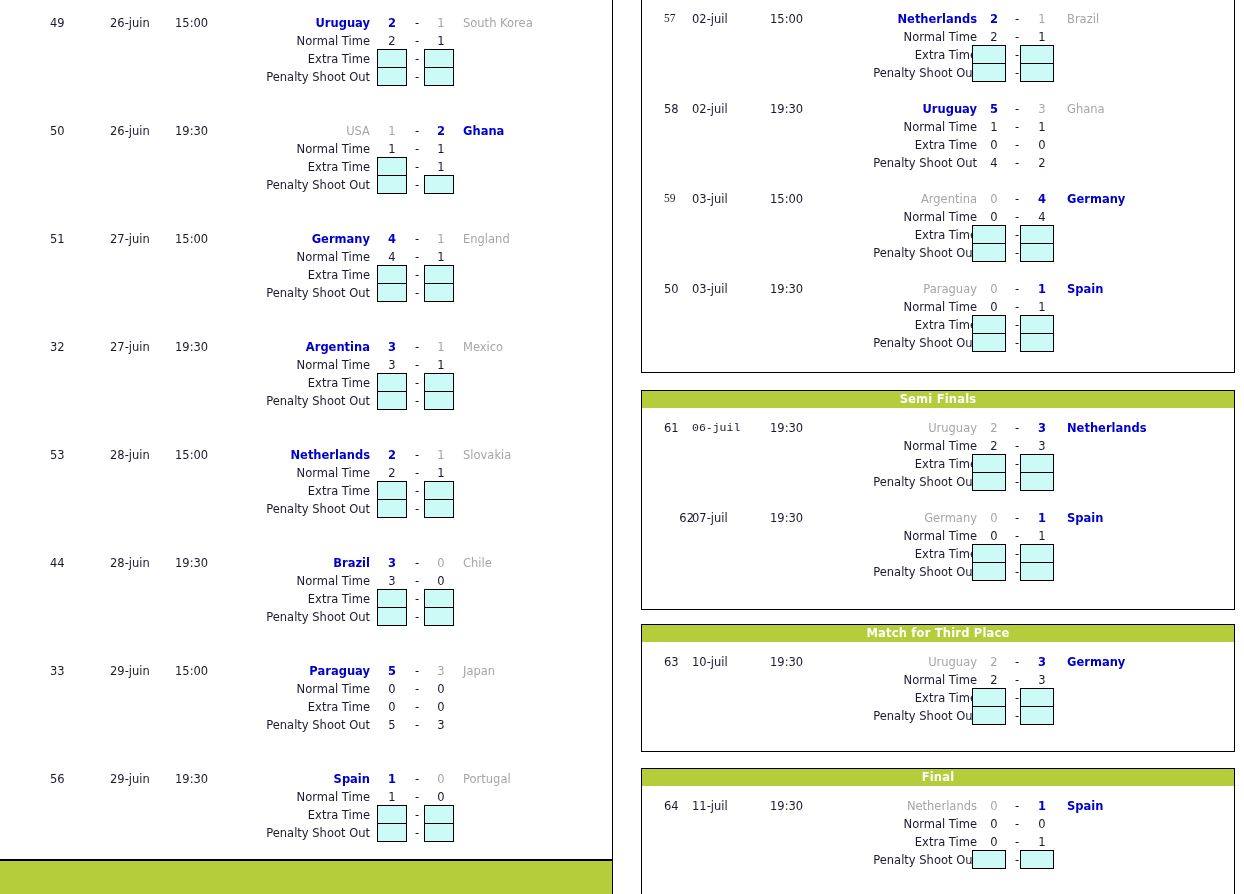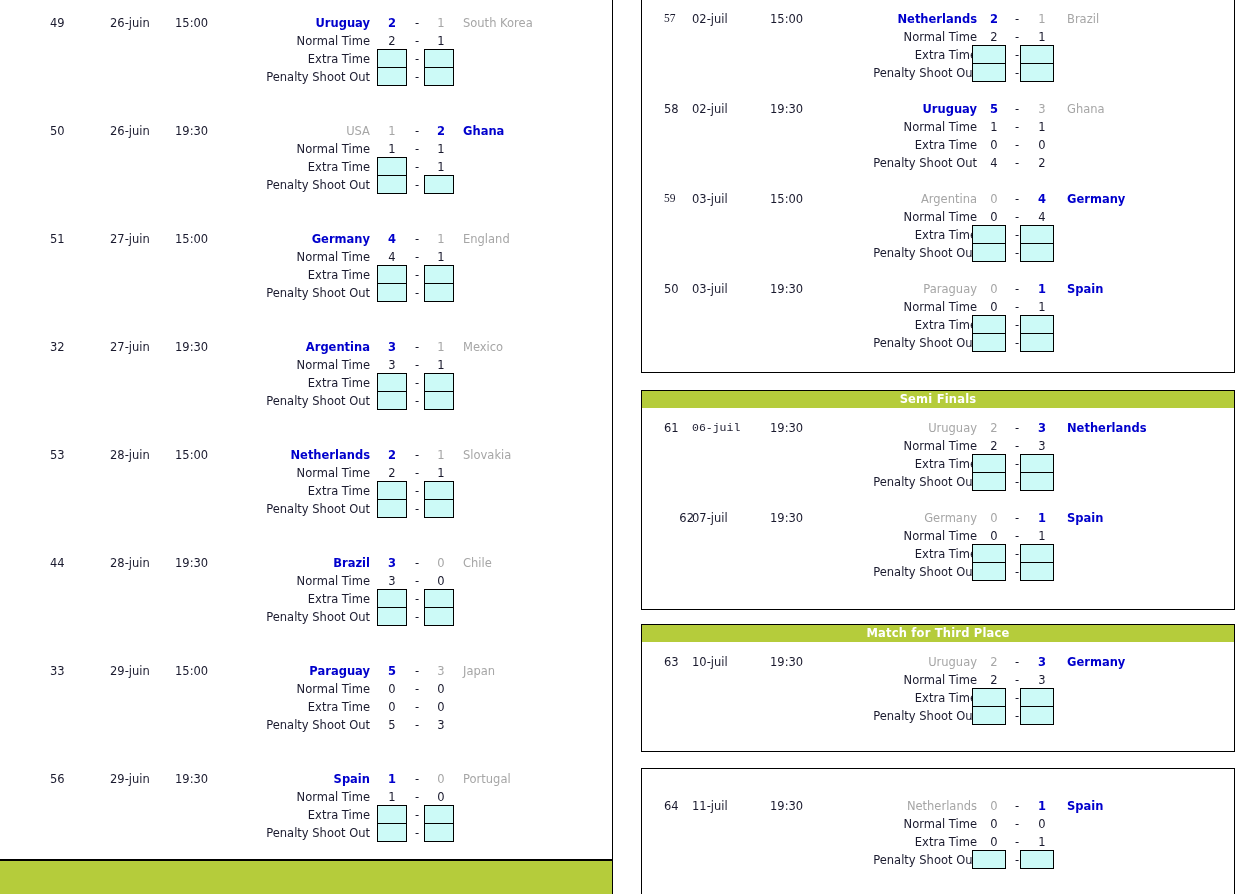--- a/index.html
+++ b/index.html
@@ -404,20 +404,21 @@
             <div class="dash" style="left:370px;top:66px;">-</div>
             <div class="ibox w" style="left:378px;top:63px;"></div>
             <div class="rowlabel" style="left:140px;top:84px;width:195px;">Penalty Shoot Out</div>
             <div class="ibox w" style="left:330px;top:81px;"></div>
             <div class="dash" style="left:370px;top:84px;">-</div>
             <div class="ibox w" style="left:378px;top:81px;"></div>
           </div>
         </div>
       </div>
       <div class="panel" style="left: 0px; top: 768px; width: 594px; height: 130px;">
+        <div class="sect-head">Final</div>
         <div style="position: absolute; left: 0px; top: 0px; width: 100%; height: 100%;">
           <div class="match" style="top: 0px; height: 100%;">
             <div class="m-no" style="left:22px;top:30px;width:30px;">64</div>
             <div class="m-date" style="left:50px;top:30px;width:60px;">11-juil</div>
             <div class="m-time" style="left:128px;top:30px;width:46px;">19:30</div>
             <div class="team-l lose" style="left:160px;top:30px;width:175px;">Netherlands</div>
             <div class="team-r win" style="left:425px;top:30px;width:150px;">Spain</div>
             <div class="sc lose" style="left:338px;top:30px;">0</div>
             <div class="dash" style="left:370px;top:30px;">-</div>
             <div class="sc win" style="left:386px;top:30px;">1</div>

